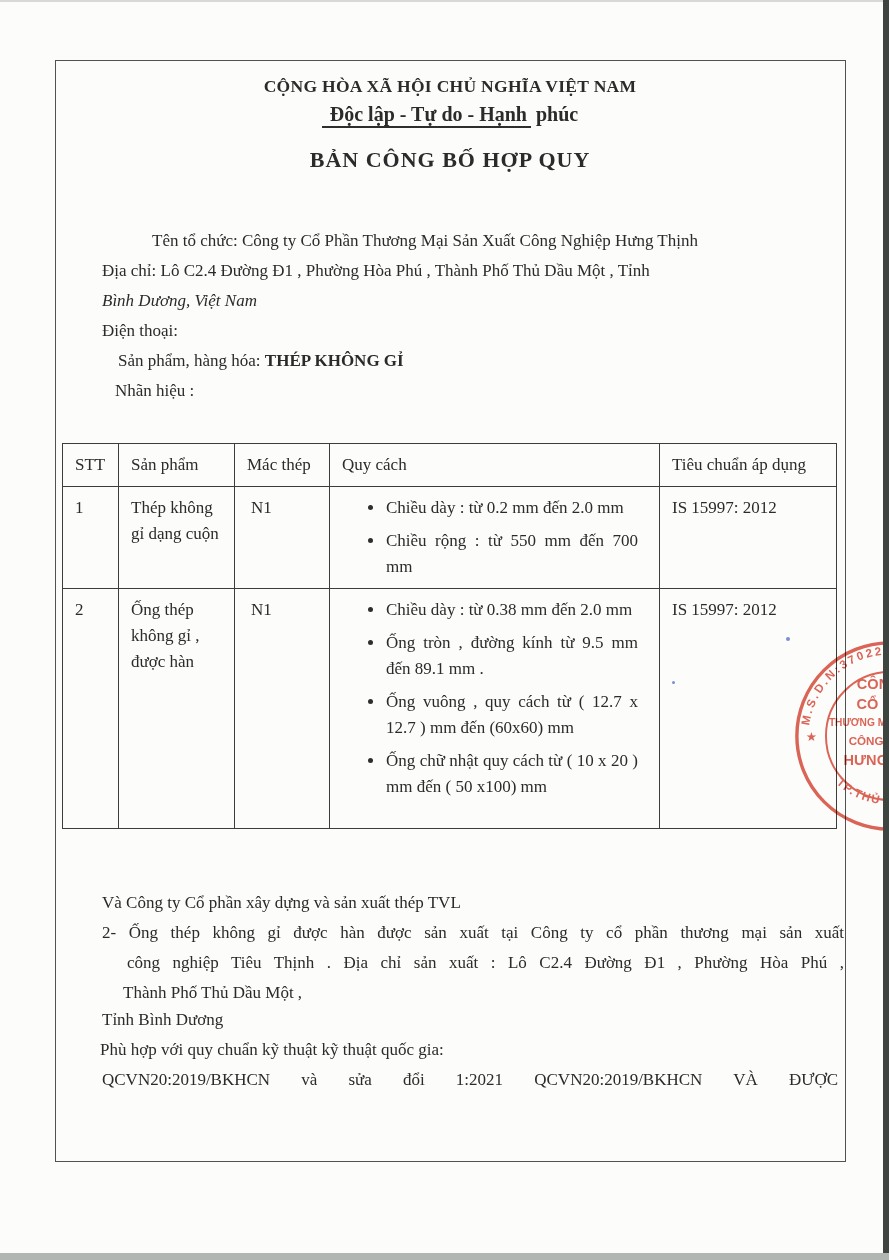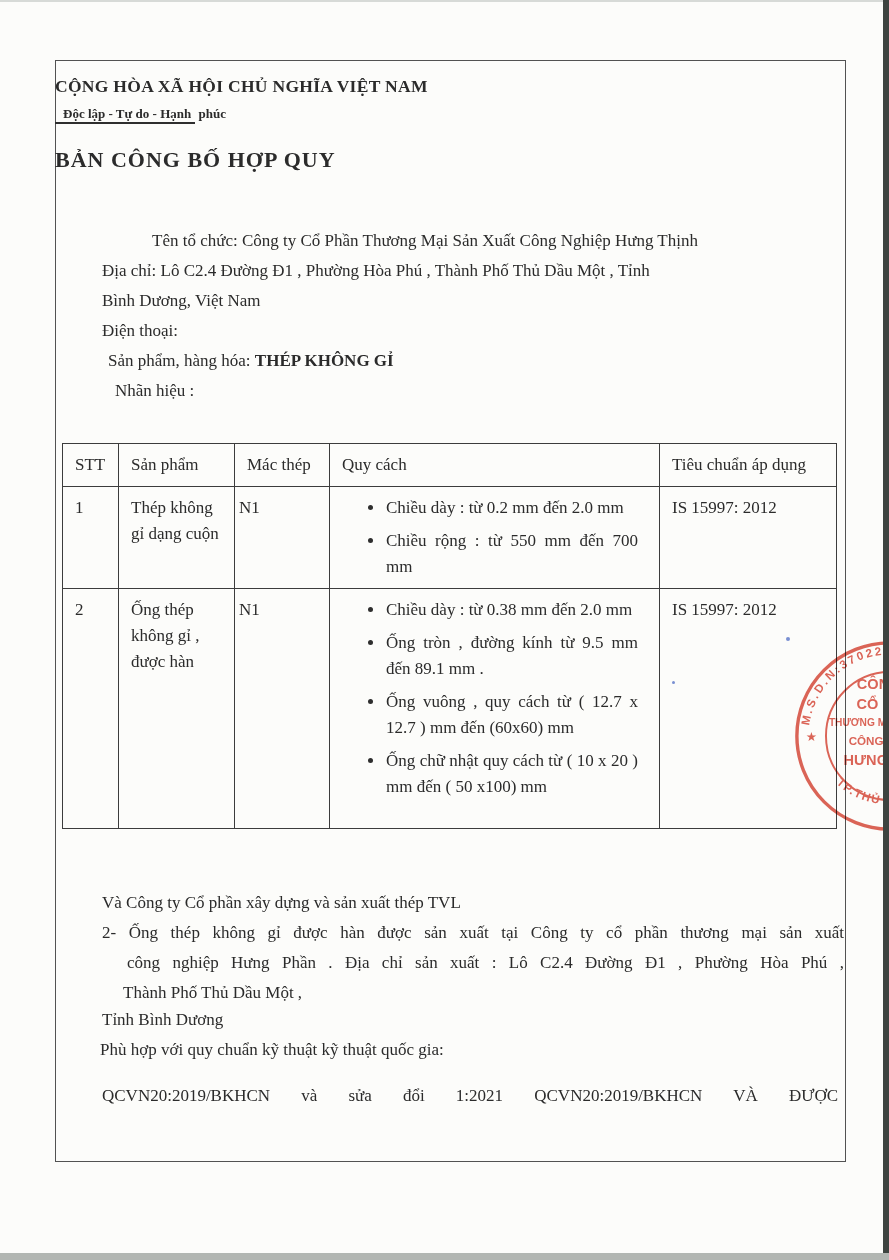--- a/index.html
+++ b/index.html
@@ -2,50 +2,50 @@
 <html><head>
 <meta charset="utf-8">
 <style>
   html,body{margin:0;padding:0;}
   .page{
     position:relative; width:889px; height:1260px; overflow:hidden;
     background:#fcfcfa; color:#2b2b2b;
     font-family:"Liberation Serif","DejaVu Serif",serif;
     font-size:17px; line-height:26px;
   }
-  .center-line{position:absolute; left:55px; width:790px; }
+  .center-line{position:absolute; left:55px; width:790px; text-align:center;}
   .bold{font-weight:bold;}
 
   
   .scan-top{position:absolute; left:0; top:0; width:889px; height:2px; background:#d7dad7;}
   .scan-right{position:absolute; left:883px; top:0; width:6px; height:1253px; background:#3e4440; z-index:9;}
   .scan-bottom{position:absolute; left:0; top:1253px; width:889px; height:7px; background:#b2b6b2; z-index:9;}
   .ink-dot{position:absolute; border-radius:50%; background:#3355bb; opacity:.65; z-index:8;}
 
   
   .frame{position:absolute; left:55px; top:60px; width:789px; height:1100px;
          border:1.5px solid #525252; background:transparent;}
 
   
   .national-title{top:73px; font-size:17.5px; font-weight:bold; letter-spacing:.3px;}
-  .motto{top:101px; font-size:13px; font-weight:bold;}
+  .motto{top:101px; font-size:20px; font-weight:bold;}
   .motto .ul{border-bottom:2px solid #2e2e2e; padding:0 4px 1px 8px;}
   .doc-title{top:147px; font-size:22px; font-weight:bold; letter-spacing:1px;}
   .doc-number{top:188px; font-size:17px;}
 
   
   .il{position:absolute; white-space:nowrap;}
 
   
   table.spec{position:absolute; left:62px; top:443px; border-collapse:collapse; table-layout:fixed;}
   table.spec td,table.spec th{border:1.5px solid #3c3c3c; vertical-align:top; font-weight:normal; text-align:left;}
   table.spec th{height:42px; vertical-align:middle; padding:0 0 0 12px; font-size:17px;}
   th.c-stt, td.c-stt{text-align:center; padding-left:0;}
   td.cell{padding:8px 6px 0 12px;}
-  td.c-mac{text-align:center; padding-left:4px;}
+  td.c-mac{text-align:center; padding-left:16px;}
   .row1 td{height:93px;}
   .row2 td{height:231px;}
   .sp-just{text-align:justify; padding-right:10px;}
   .qc-item{display:flex; gap:13px; margin:0 0 7px 26px;}
   .blt{flex:0 0 5px; width:5px; height:5px; background:#2e2e2e; border-radius:50%; margin-top:10px;}
   .qc-text{width:252px; text-align:justify;}
 
   
   .note{position:absolute; white-space:nowrap;}
   .note-j{white-space:normal; text-align:justify; text-align-last:justify;}
@@ -63,23 +63,23 @@
   <div class="frame"></div>
 
   <div class="center-line national-title">CỘNG HÒA XÃ HỘI CHỦ NGHĨA VIỆT NAM</div>
   <div class="center-line motto">
     <span class="ul">Độc lập - Tự do - Hạnh</span><span> phúc</span>
   </div>
   <div class="center-line doc-title">BẢN CÔNG BỐ HỢP QUY</div>
 
   <div class="il" style="left:110px; top:228px;margin-left:42px;">Tên tổ chức: Công ty Cổ Phần Thương Mại Sản Xuất Công Nghiệp Hưng Thịnh</div>
   <div class="il" style="left:102px; top:258px;">Địa chỉ: Lô C2.4 Đường Đ1 , Phường Hòa Phú , Thành Phố Thủ Dầu Một , Tỉnh</div>
-  <div class="il" style="left:102px; top:288px;">Bình Dương, Việt Nam</div>
+  <div class="il" style="left:102px; top:288px;font-style:italic;">Bình Dương, Việt Nam</div>
   <div class="il" style="left:102px; top:318px;">Điện thoại:</div>
-  <div class="il" style="left:108px; top:348px;">
+  <div class="il" style="left:118px; top:348px;">
     <span>Sản phẩm, hàng hóa: </span><span class="bold">THÉP KHÔNG GỈ</span>
   </div>
   <div class="il" style="left:115px; top:378px;">Nhãn hiệu :</div>
 
   <table class="spec">
     <colgroup>
       <col style="width:56px">
         <col style="width:116px">
         <col style="width:95px">
       <col style="width:330px">
@@ -131,25 +131,25 @@
           <span class="qc-text">Ống chữ nhật quy cách từ ( 10 x 20 ) mm đến ( 50 x100) mm</span>
         </div>
       </td>
       <td class="cell">IS 15997: 2012</td>
     </tr>
   </tbody>
     </table>
 
   <div class="note" style="left:102px; top:890px;">Và Công ty Cổ phần xây dựng và sản xuất thép TVL</div>
   <div class="note note-j" style="left:102px; top:920px; width:742px;">2-  Ống thép không gỉ được hàn được sản xuất tại Công ty cổ phần thương mại sản xuất</div>
-  <div class="note note-j" style="left:127px; top:950px; width:717px;">công nghiệp Hưng Phần . Địa chỉ sản xuất : Lô C2.4 Đường Đ1 , Phường Hòa Phú ,</div>
+  <div class="note note-j" style="left:127px; top:950px; width:717px;">công nghiệp Tiêu Thịnh . Địa chỉ sản xuất : Lô C2.4 Đường Đ1 , Phường Hòa Phú ,</div>
   <div class="note" style="left:123px; top:980px;">Thành Phố Thủ Dầu Một ,</div>
   <div class="note" style="left:102px; top:1007px;">Tỉnh Bình Dương</div>
   <div class="note" style="left:100px; top:1037px;">Phù hợp với quy chuẩn kỹ thuật kỹ thuật quốc gia:</div>
-  <div class="note note-j" style="left:102px; top:1067px; width:736px;margin-top:16px;">QCVN20:2019/BKHCN và sửa đổi 1:2021 QCVN20:2019/BKHCN VÀ ĐƯỢC</div>
+  <div class="note note-j" style="left:102px; top:1067px; width:736px;">QCVN20:2019/BKHCN và sửa đổi 1:2021 QCVN20:2019/BKHCN VÀ ĐƯỢC</div>
 
   <svg class="stamp" viewBox="0 0 200 200" style="font-family:'Liberation Sans','DejaVu Sans',sans-serif;">
     <circle cx="100" cy="100" r="96" fill="none" stroke="#d94f41" stroke-width="3.5"></circle>
     <circle cx="100" cy="100" r="66" fill="none" stroke="#d94f41" stroke-width="2"></circle>
     <defs>
       <path id="arcTop" d="M 16,100 A 84,84 0 0 1 184,100" fill="none"></path>
       <path id="arcBot" d="M 22,114 A 82,82 0 0 0 178,114" fill="none"></path>
     </defs>
     <text font-size="12" font-weight="bold" fill="#d94f41" letter-spacing="2.5">
       <textPath href="#arcTop" startOffset="4%">M.S.D.N:3702266</textPath>

